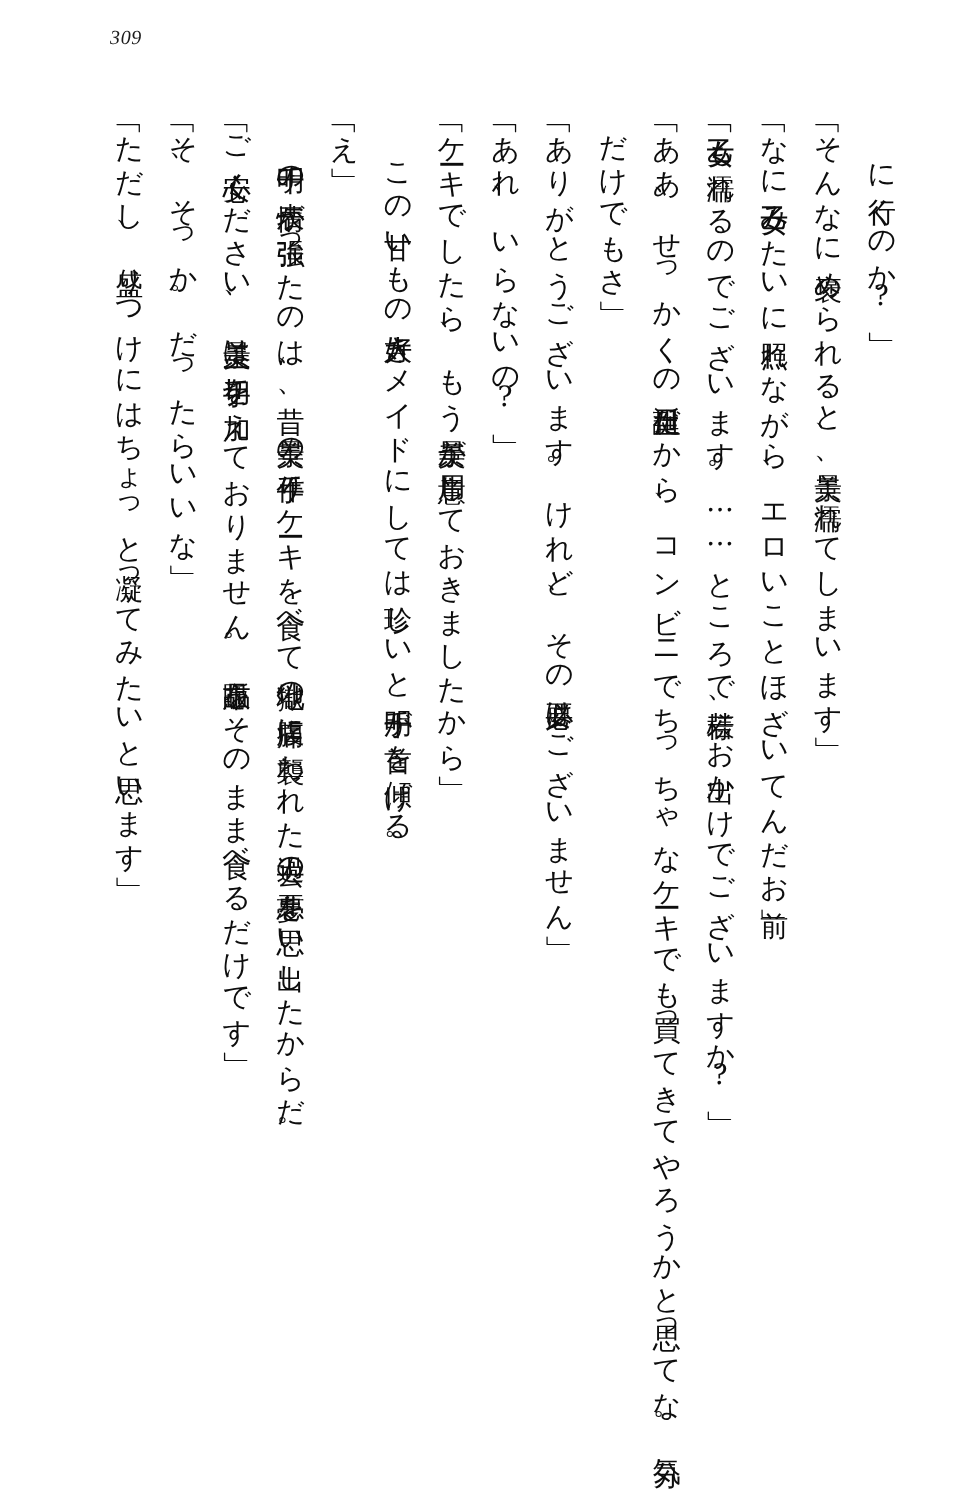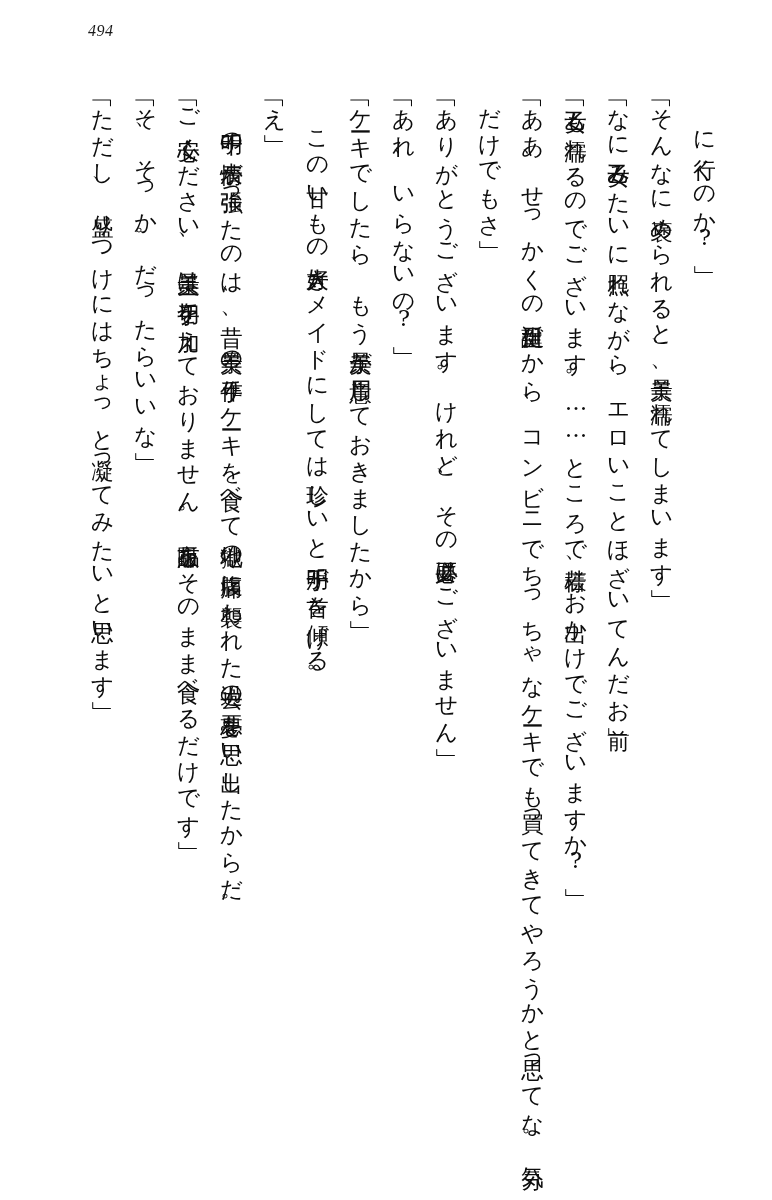--- a/index.html
+++ b/index.html
@@ -55,21 +55,21 @@
   }
   .indent {
     text-indent: 1em;
   }
 </style>
 </head>
 <body>
 
 <div id="page">
 
-  <div id="page-number">494</div>
+  <div id="page-number">309</div>
 
   <div id="text-block">
       <p class="para indent">に行くのか?」</p>
       <p class="para">「そんなに褒められると、美景、濡れてしまいます」</p>
       <p class="para">「なに乙女みたいに照れながら、エロいことほざいてんだお前」</p>
       <p class="para">「乙女も濡れるのでございます。……ところで若様、お出かけでございますか?」</p>
       <p class="para">「ああ、せっかくの誕生日だから、コンビニでちっちゃなケーキでも買ってきてやろうかと思ってな。気分だけでもさ」</p>
       <p class="para">「ありがとうございます。けれど、その必要はございません」</p>
       <p class="para">「あれ、いらないの?」</p>
       <p class="para">「ケーキでしたら、もう美景が用意しておきましたから」</p>

